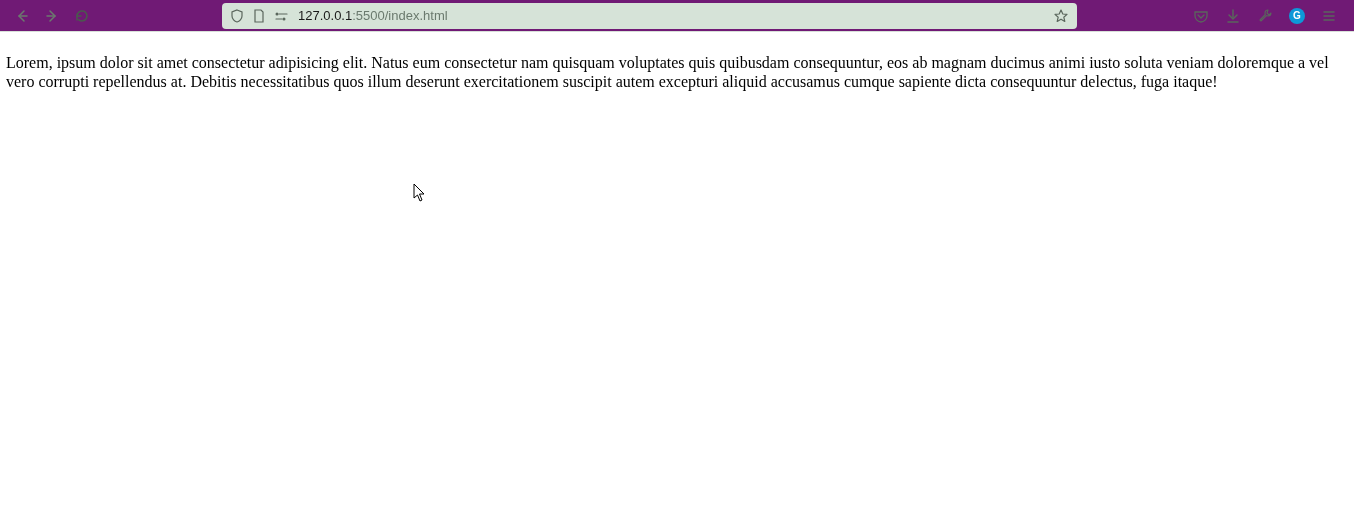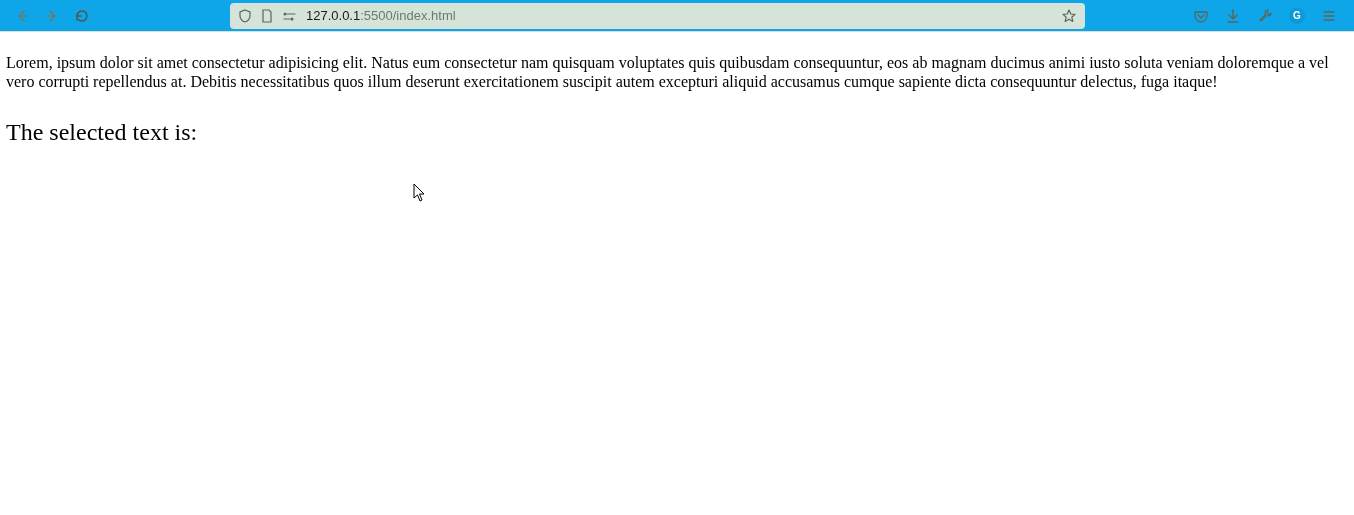--- a/index.html
+++ b/index.html
@@ -9,25 +9,25 @@
     }
     body {
       font-family: "Times New Roman", Times, serif;
       background: #ffffff;
       width: 1354px;
       height: 515px;
       overflow: hidden;
     }
     .browser-toolbar {
       height: 32px;
-      background: #0ea5e9;
+      background: #701a75;
       display: flex;
       align-items: center;
       padding: 0 8px;
-      gap: 12px;
+      gap: 4px;
       border-bottom: 1px solid #d8e0d9;
     }
     .nav-buttons {
       display: flex;
       align-items: center;
       gap: 2px;
       margin-right: 12px;
     }
     .nav-btn {
       width: 28px;
@@ -204,18 +204,17 @@
         <line x1="3" y1="4" x2="13" y2="4" stroke="#5a665c" stroke-width="1.5" stroke-linecap="round"></line>
         <line x1="3" y1="8" x2="13" y2="8" stroke="#5a665c" stroke-width="1.5" stroke-linecap="round"></line>
         <line x1="3" y1="12" x2="13" y2="12" stroke="#5a665c" stroke-width="1.5" stroke-linecap="round"></line>
       </svg>
     </div>
   </div>
 </div>
 
 <div class="page-content">
   <p class="lorem-text">Lorem, ipsum dolor sit amet consectetur adipisicing elit. Natus eum consectetur nam quisquam voluptates quis quibusdam consequuntur, eos ab magnam ducimus animi iusto soluta veniam doloremque a vel vero corrupti repellendus at. Debitis necessitatibus quos illum deserunt exercitationem suscipit autem excepturi aliquid accusamus cumque sapiente dicta consequuntur delectus, fuga itaque!</p>
-  <h2 class="selected-heading">The selected text is:</h2>
 </div>
 
 <svg class="cursor" width="16" height="20" viewBox="0 0 16 20">
   <path d="M1 1 L1 15 L4.5 12 L7 18 L9 17 L6.5 11 L11 11 Z" fill="#ffffff" stroke="#000000" stroke-width="1"></path>
 </svg>
 
 </body></html>

